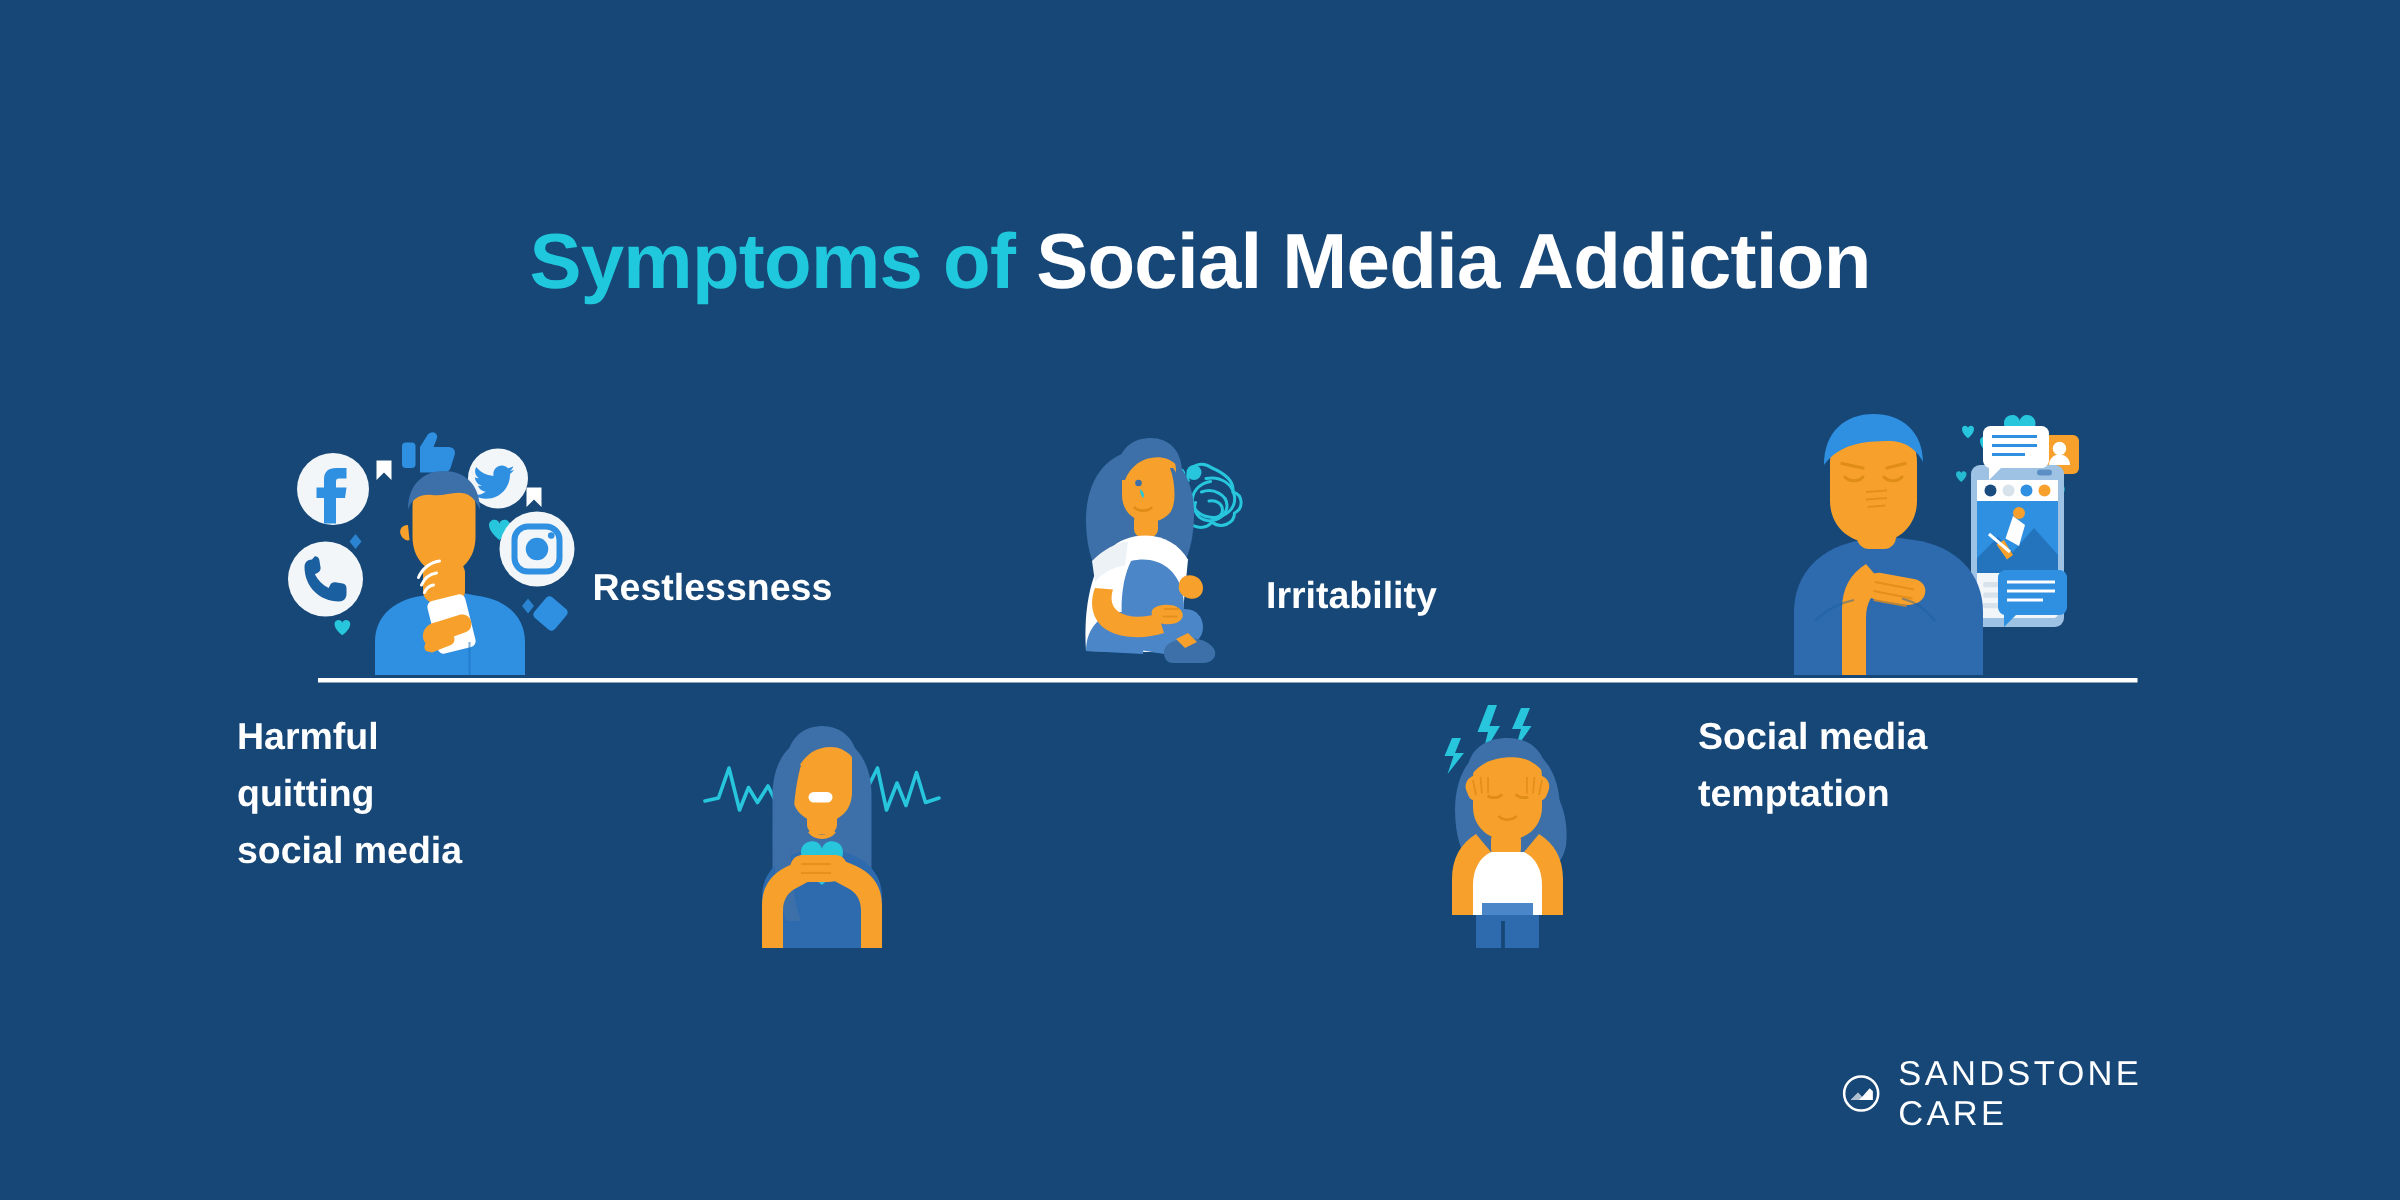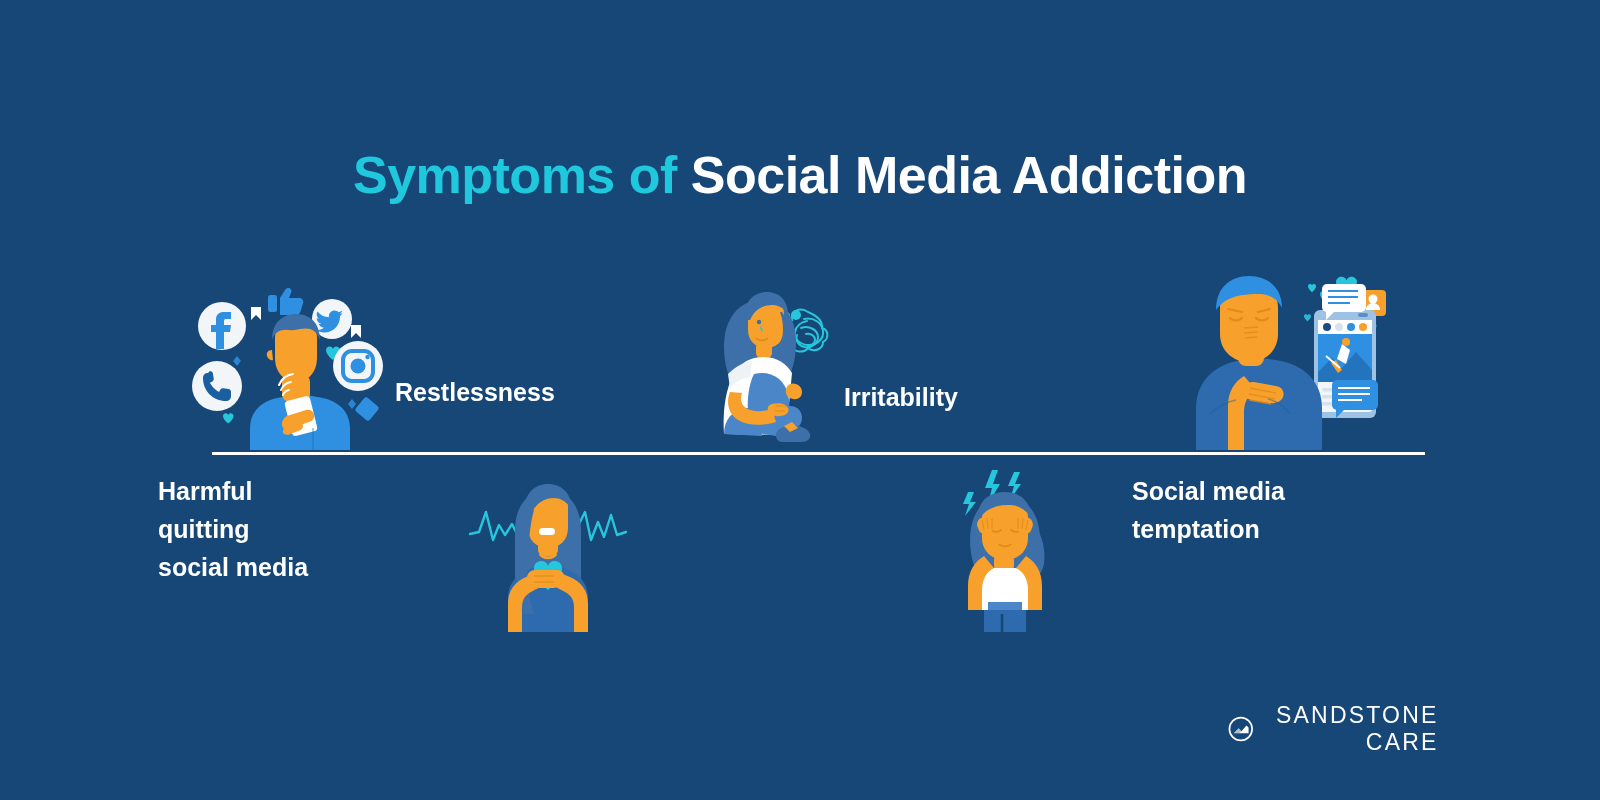--- a/index.html
+++ b/index.html
@@ -67,21 +67,20 @@
   }
 
   
   .logo {
     position: absolute;
     left: 1228px;
     top: 702px;
     display: flex;
     align-items: center;
     gap: 12px;
-    text-align: right;
   }
   .logo-text {
     color: #FFFFFF;
     font-size: 23px;
     letter-spacing: 2.2px;
     font-weight: normal;
   }
 </style>
 </head>
 <body>

